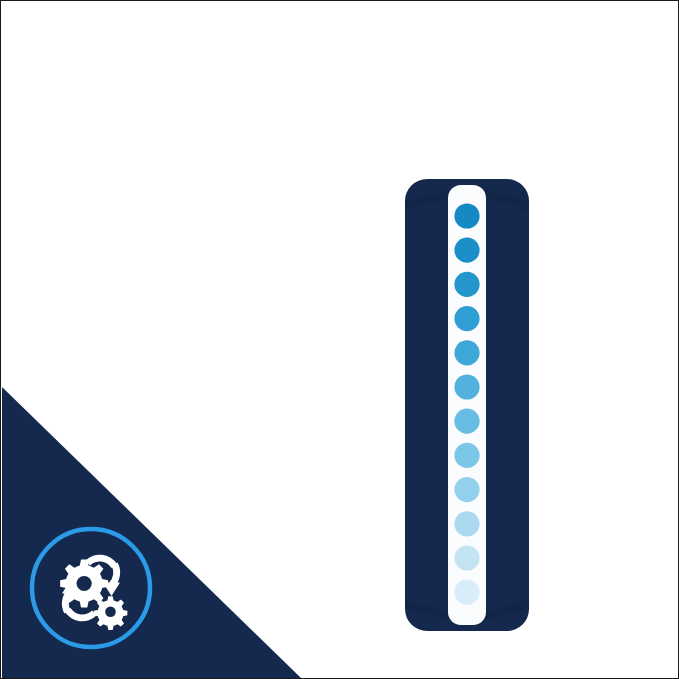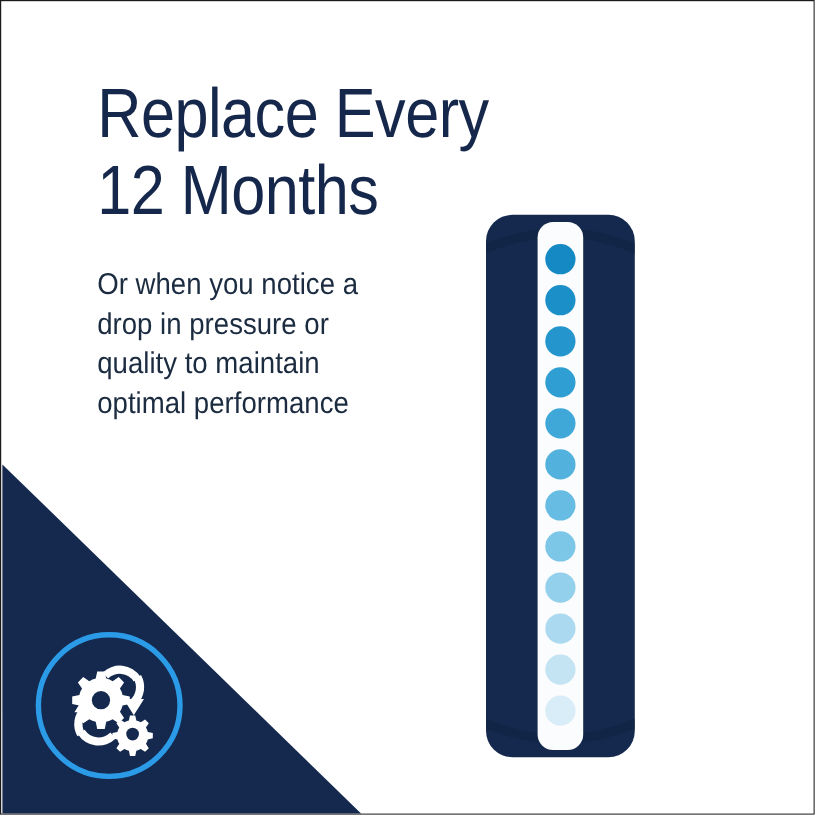--- a/index.html
+++ b/index.html
@@ -94,32 +94,20 @@
 </style>
 </head>
 <body>
 
 <div id="infographic" style="background: rgb(255, 255, 255); border-color: rgb(26, 26, 26);">
 
   <svg class="corner-wedge" viewBox="0 0 679 679" width="679" height="679" aria-hidden="true">
     <polygon id="wedge-poly" points="1,386 1,678 301,678" fill="#14294d"></polygon>
   </svg>
 
-  <div class="text-block">
-    <h1 class="headline" style="color: rgb(21, 39, 74);">
-      <span class="headline-line">Replace Every</span>
-      <span class="headline-line">12 Months</span>
-    </h1>
-    <p class="subhead" style="color: rgb(27, 43, 64);">
-      <span class="subhead-line">Or when you notice a</span>
-      <span class="subhead-line">drop in pressure or</span>
-      <span class="subhead-line">quality to maintain</span>
-      <span class="subhead-line">optimal performance</span>
-    </p>
-  </div>
 
   <svg class="cartridge" width="128" height="456" viewBox="0 0 128 456" aria-hidden="true">
     <defs>
       <clipPath id="strip-clip">
         <rect x="45" y="8" width="38" height="440" rx="13" ry="13"></rect>
       </clipPath>
     </defs>
 
     <rect id="cart-body" x="2" y="2" width="124" height="452" rx="22" ry="22" fill="#14294d"></rect>
 

